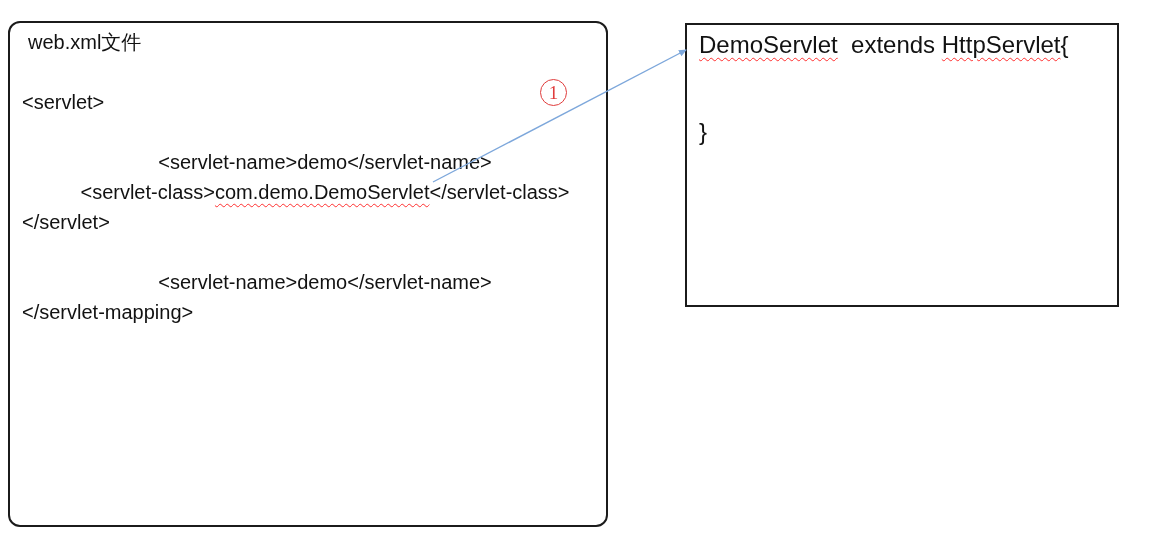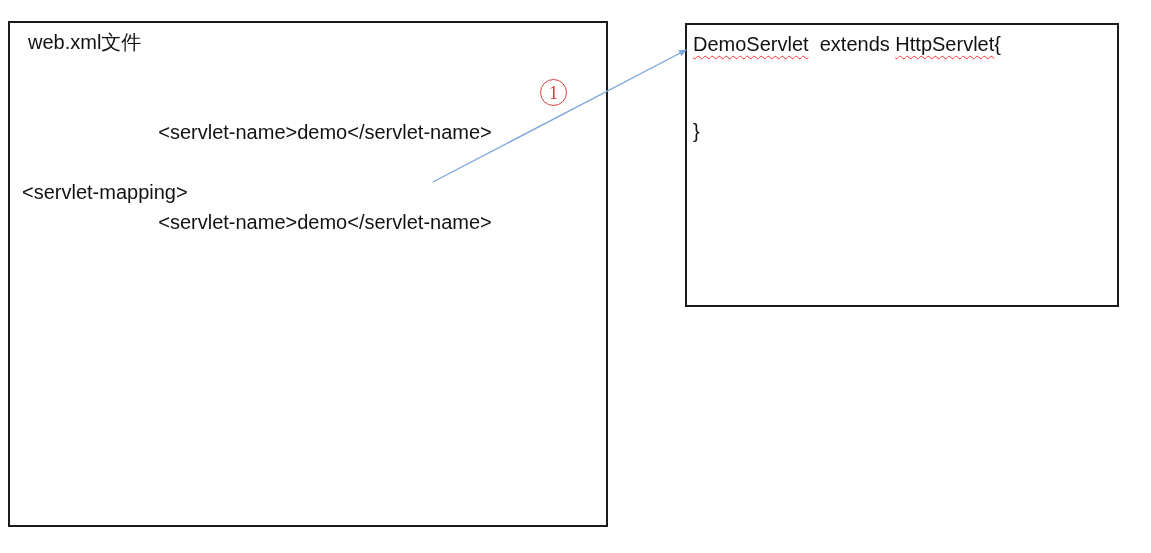--- a/index.html
+++ b/index.html
@@ -13,26 +13,26 @@
   .canvas { position: relative; width: 1151px; height: 553px; background: #ffffff; }
 
   .panel {
     position: absolute;
     background: #ffffff;
     border: 2px solid #1b1b1b;
   }
   .panel-webxml {
     left: 8px; top: 21px; width: 600px; height: 506px;
     padding: 4px 6px 0 12px;
-    font-size: 20px; line-height: 30px;
+    font-size: 20px; line-height: 30px; border-radius: 12px;
   }
   .panel-java {
     left: 685px; top: 23px; width: 434px; height: 284px;
-    padding: 5px 4px 0 6px;
-    font-size: 20px; line-height: 29px;
+    padding: 5px 4px 0 12px;
+    font-size: 24px; line-height: 29px;
   }
   .line { white-space: pre; }
   .line.indent { padding-left: 28px; text-align: center; }
   .line.title { padding-left: 6px; }
   .blank-line { white-space: pre; }
   .squiggle {
     text-decoration-line: underline;
     text-decoration-style: wavy;
     text-decoration-color: #ff2f2f;
     text-decoration-thickness: 1px;
@@ -57,25 +57,28 @@
   }
 </style>
 </head>
 <body>
 
 <div class="canvas">
 
   <div class="panel panel-webxml">
     <div class="line title">web.xml文件</div>
     <div class="blank-line">&nbsp;</div>
+    <div class="line">&lt;servlet&gt;</div>
     <div class="blank-line">&nbsp;</div>
     <div class="line indent">&lt;servlet-name&gt;demo&lt;/servlet-name&gt;</div>
+    <div class="line indent"><span>&lt;servlet-class&gt;</span><span class="squiggle">com.demo.DemoServlet</span><span>&lt;/servlet-class&gt;</span></div>
+    <div class="line">&lt;/servlet&gt;</div>
     <div class="blank-line">&nbsp;</div>
-    <div class="line">&lt;servlet-mapping&gt;</div>
     <div class="line indent">&lt;servlet-name&gt;demo&lt;/servlet-name&gt;</div>
+    <div class="line">&lt;/servlet-mapping&gt;</div>
   </div>
 
   <div class="panel panel-java">
     <div class="line"><span class="squiggle">DemoServlet</span><span>  extends </span><span class="squiggle">HttpServlet</span><span>{</span></div>
     <div class="blank-line">&nbsp;</div>
     <div class="blank-line">&nbsp;</div>
     <div class="line">}</div>
   </div>
 
   <svg class="arrow-layer" width="1151" height="553" viewBox="0 0 1151 553" xmlns="http://www.w3.org/2000/svg">

